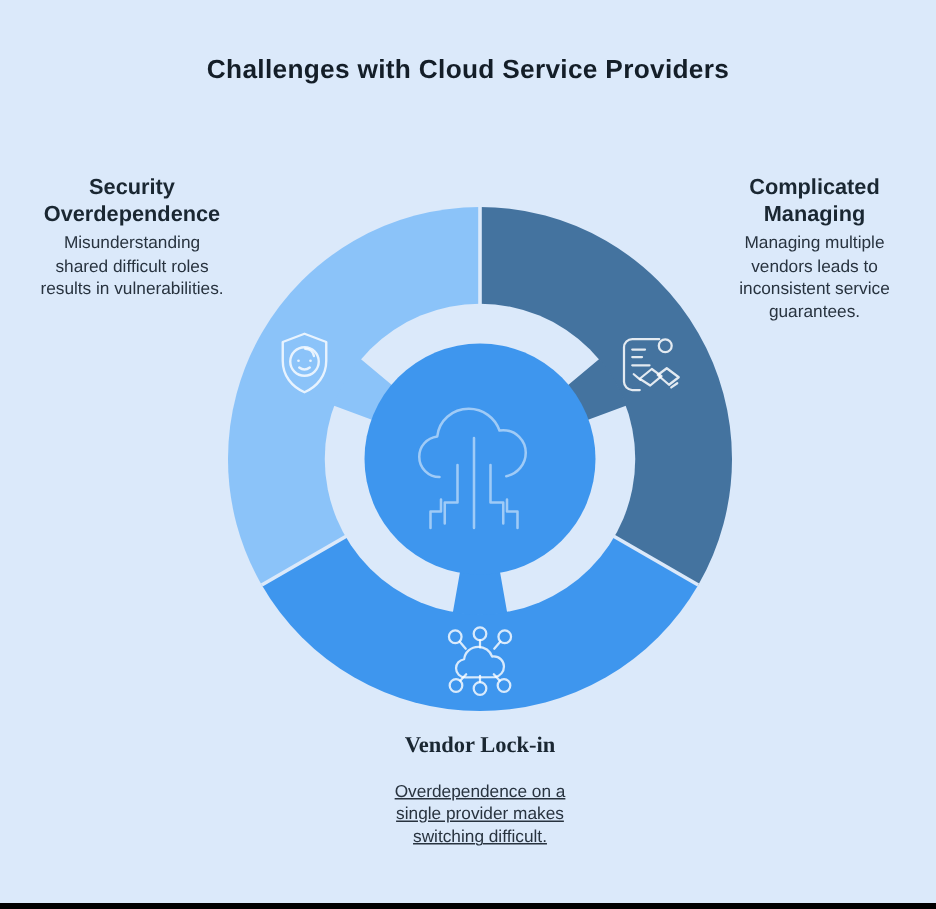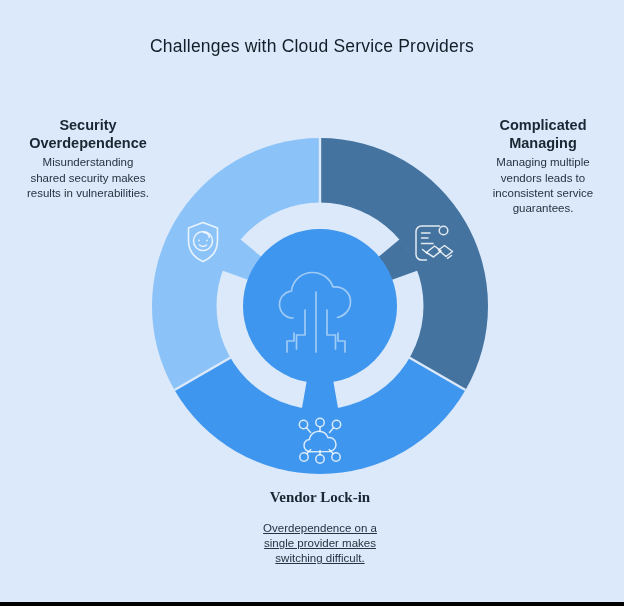--- a/index.html
+++ b/index.html
@@ -5,21 +5,21 @@
   html,body{margin:0;padding:0;}
   body{
     width:624px;height:606px;position:relative;overflow:hidden;
     font-family:"Liberation Sans", sans-serif;
     background:#dbe9fa;
   }
   .stage{position:absolute;inset:0;}
   svg.diagram{position:absolute;left:0;top:0;}
   .title{
     position:absolute;top:36px;left:0;width:624px;
-    text-align:center;font-size:17.5px;font-weight:400;
+    text-align:center;font-size:17.5px;font-weight:700;
     color:#141e28;letter-spacing:.2px;
   }
   .callout{position:absolute;text-align:center;color:#27323f;}
   .callout h3{
     margin:0 auto;font-size:14.5px;font-weight:600;color:#1a2732;
     line-height:1.25;white-space:pre-line;max-width:130px;
   }
   .callout p{
     margin:3px 0 0 0;font-size:11.5px;font-weight:400;line-height:1.33;
     white-space:pre-line;color:#28333f;
@@ -113,21 +113,21 @@
 
     <rect x="0" y="602" width="624" height="4" fill="#000000"></rect>
   </svg>
 
   <div class="title">Challenges with Cloud Service Providers</div>
 
   <div class="callout left">
     <h3>Security
 Overdependence</h3>
     <p>Misunderstanding
-shared security makes
+shared difficult roles
 results in vulnerabilities.</p>
   </div>
 
   <div class="callout right">
     <h3>Complicated
 Managing</h3>
     <p>Managing multiple
 vendors leads to
 inconsistent service
 guarantees.</p>

